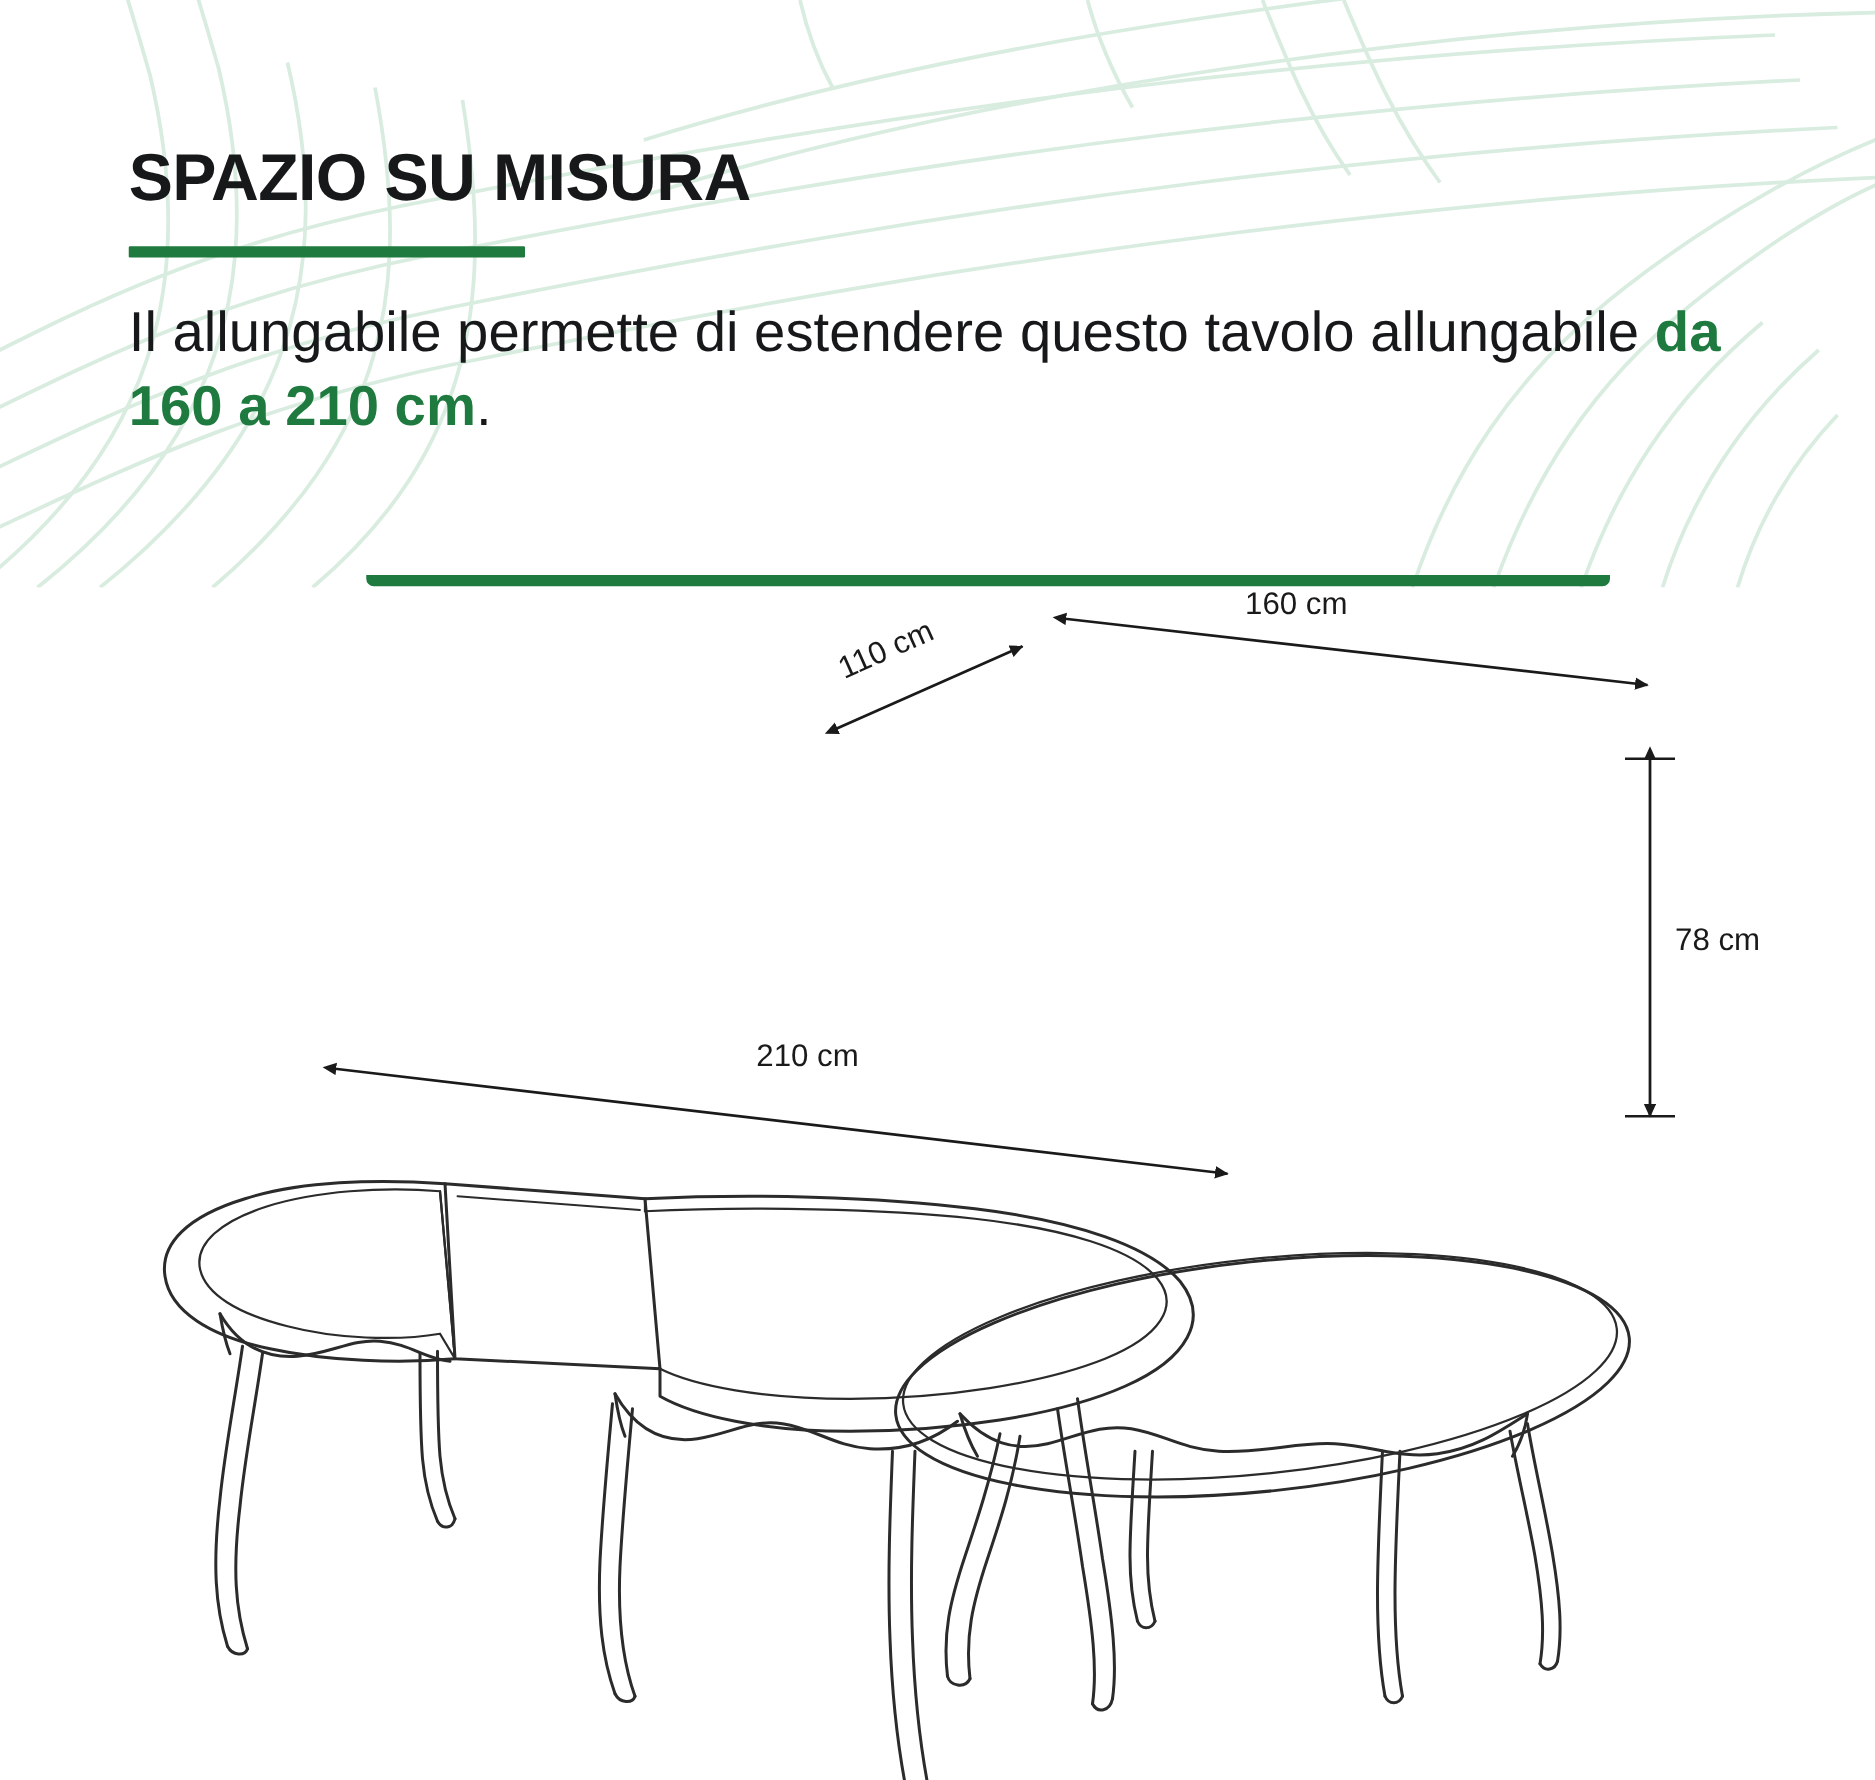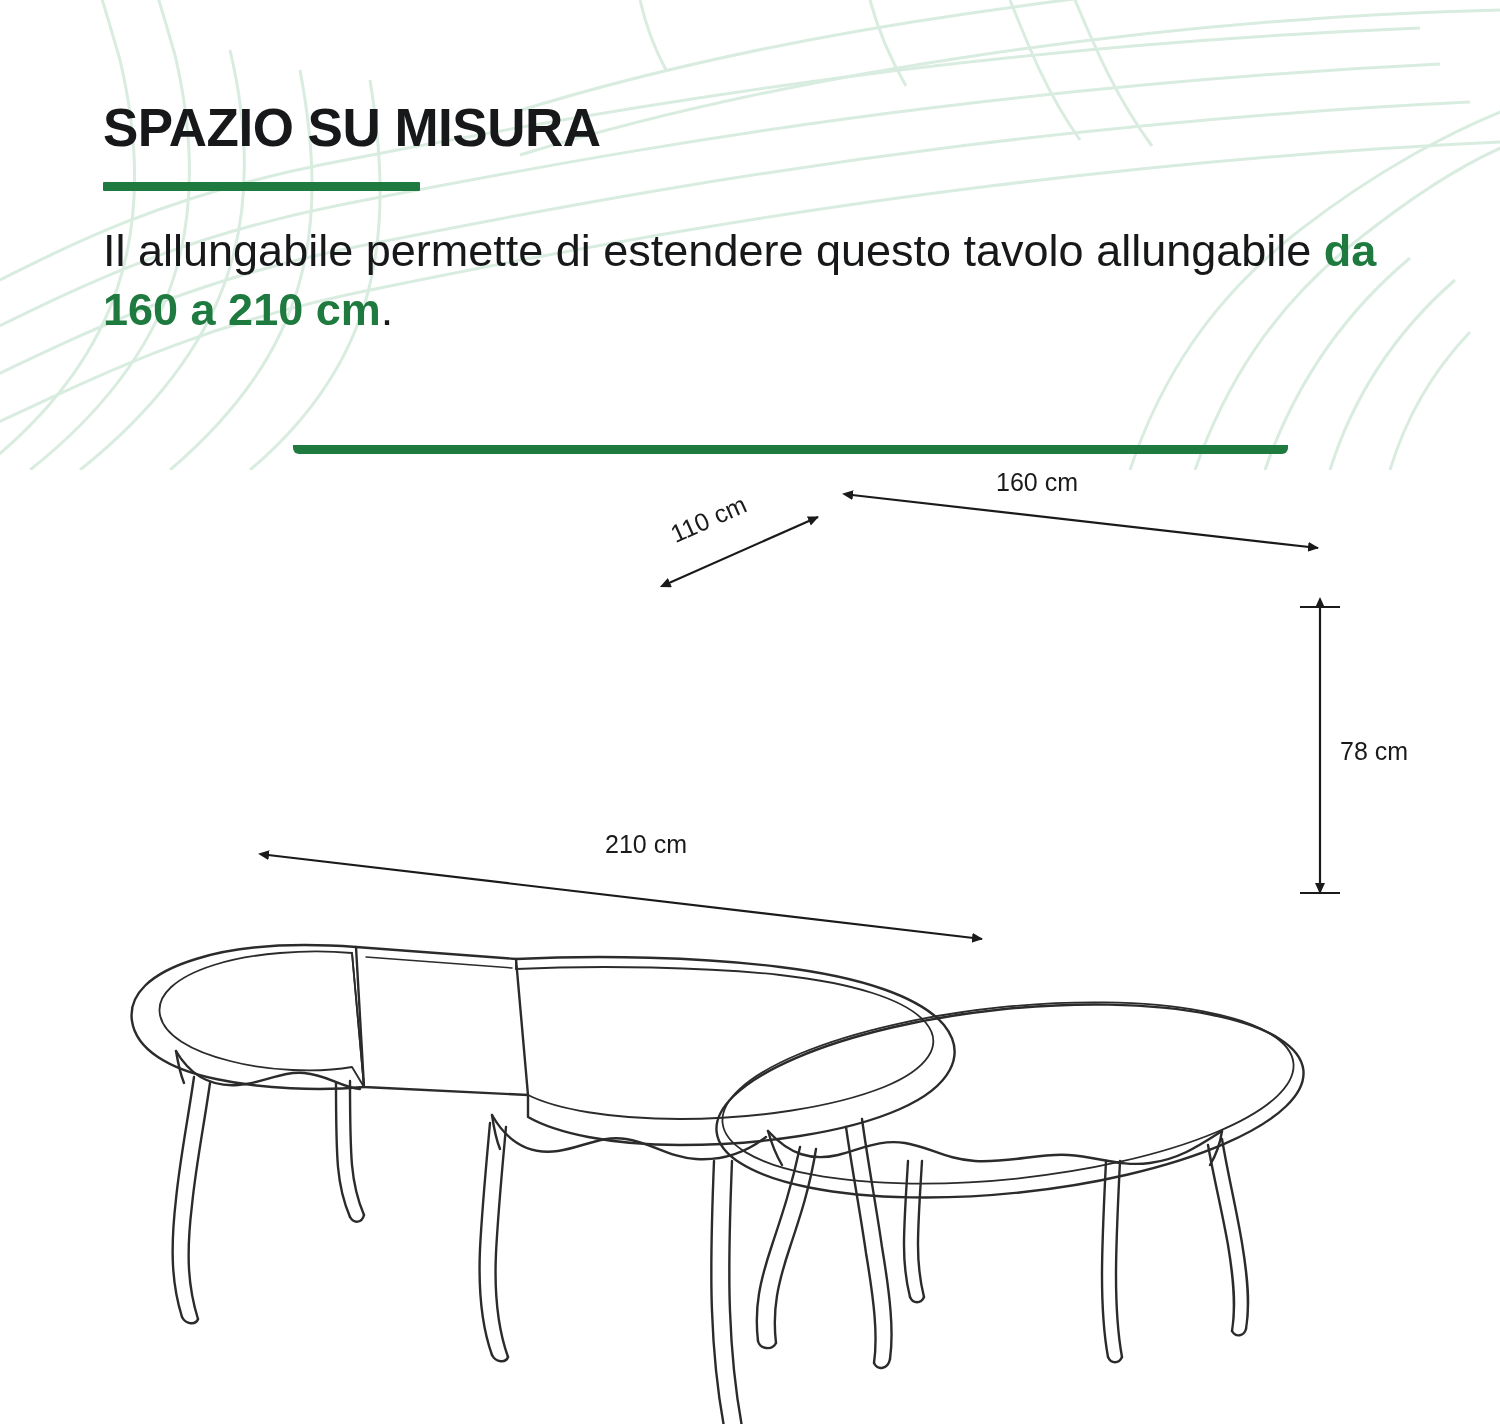--- a/index.html
+++ b/index.html
@@ -21,21 +21,21 @@
     position: absolute;
     top: 0; left: 0;
     width: 1500px;
     height: 470px;
     pointer-events: none;
   }
 
   
   #header {
     position: absolute;
-    top: 100px;
+    top: 115px;
     left: 103px;
     width: 1320px;
   }
   #title {
     font-size: 53px;
     font-weight: bold;
     letter-spacing: -0.5px;
     color: #17181a;
     margin: 0;
     line-height: 1.05;

